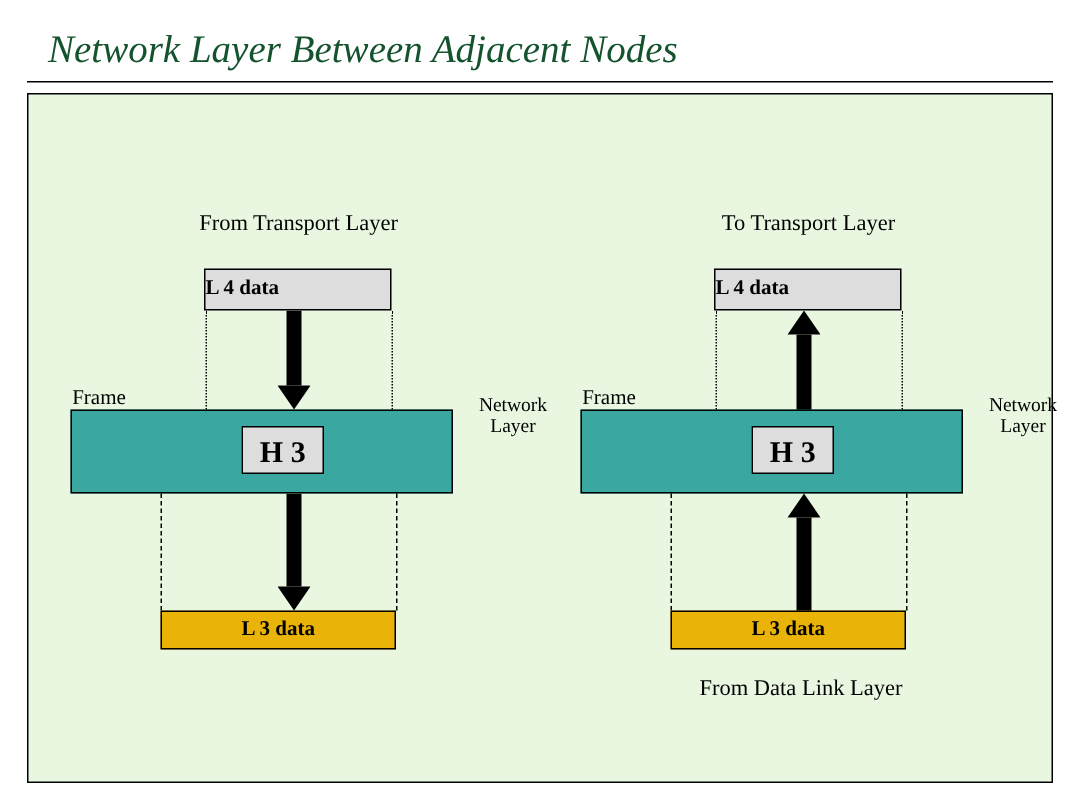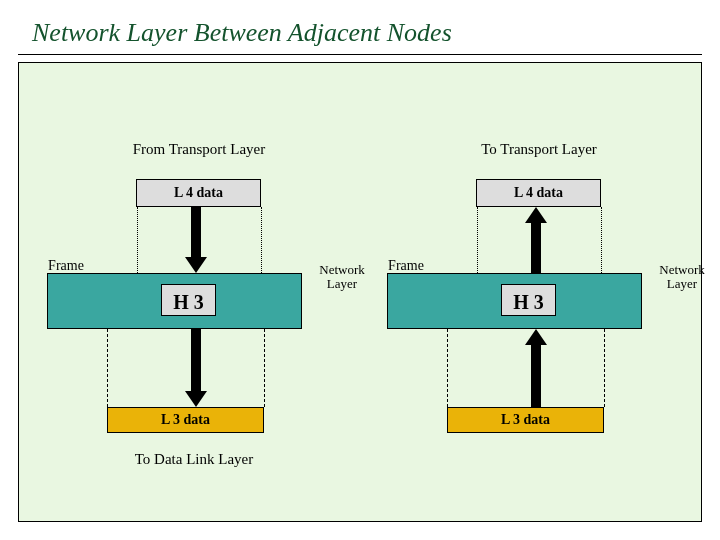--- a/index.html
+++ b/index.html
@@ -40,21 +40,21 @@
     font-family: "Times New Roman", Times, serif;
     font-weight: normal;
     font-size: 15px;
     color: #000;
     text-align: center;
   }
   .l4box {
     position: absolute;
     background: #ddd;
     border: 1px solid #000;
-    text-align: center;
+    text-align: left;
     font-family: "Times New Roman", Times, serif;
     font-weight: bold;
     font-size: 14px;
     padding-top: 5px;
   }
   .frame {
     position: absolute;
     background: #3aa7a0;
     border: 1px solid #000;
   }
@@ -123,21 +123,20 @@
   <div class="dashed-v" style="top:266px; left:88px; height:78px;"></div>
   <div class="dashed-v" style="top:266px; left:245px; height:78px;"></div>
 
   <svg style="position:absolute; top:266px; left:166px;" width="22" height="80">
     <rect x="6" y="0" width="10" height="62" fill="#000"></rect>
     <polygon points="0,62 22,62 11,78" fill="#000"></polygon>
   </svg>
 
   <div class="l3box" style="top:344px; left:88px; width:157px; height:26px;">L 3 data</div>
 
-  <div class="label" style="top:388px; left:90px; width:170px;">To Data Link Layer</div>
 
   <div class="label" style="top:78px; left:430px; width:180px;">To Transport Layer</div>
 
   <div class="l4box" style="top:116px; left:457px; width:125px; height:28px;">L 4 data</div>
 
   <div class="dotted-v" style="top:144px; left:458px; height:66px;"></div>
   <div class="dotted-v" style="top:144px; left:582px; height:66px;"></div>
 
   <svg style="position:absolute; top:144px; left:506px;" width="22" height="68">
     <polygon points="0,16 22,16 11,0" fill="#000"></polygon>
@@ -157,14 +156,15 @@
   <div class="dashed-v" style="top:266px; left:428px; height:78px;"></div>
   <div class="dashed-v" style="top:266px; left:585px; height:78px;"></div>
 
   <svg style="position:absolute; top:266px; left:506px;" width="22" height="80">
     <polygon points="0,16 22,16 11,0" fill="#000"></polygon>
     <rect x="6" y="16" width="10" height="64" fill="#000"></rect>
   </svg>
 
   <div class="l3box" style="top:344px; left:428px; width:157px; height:26px;">L 3 data</div>
 
+  <div class="label" style="top:388px; left:420px; width:190px;">From Data Link Layer</div>
 
 </div>
 
 </body></html>

